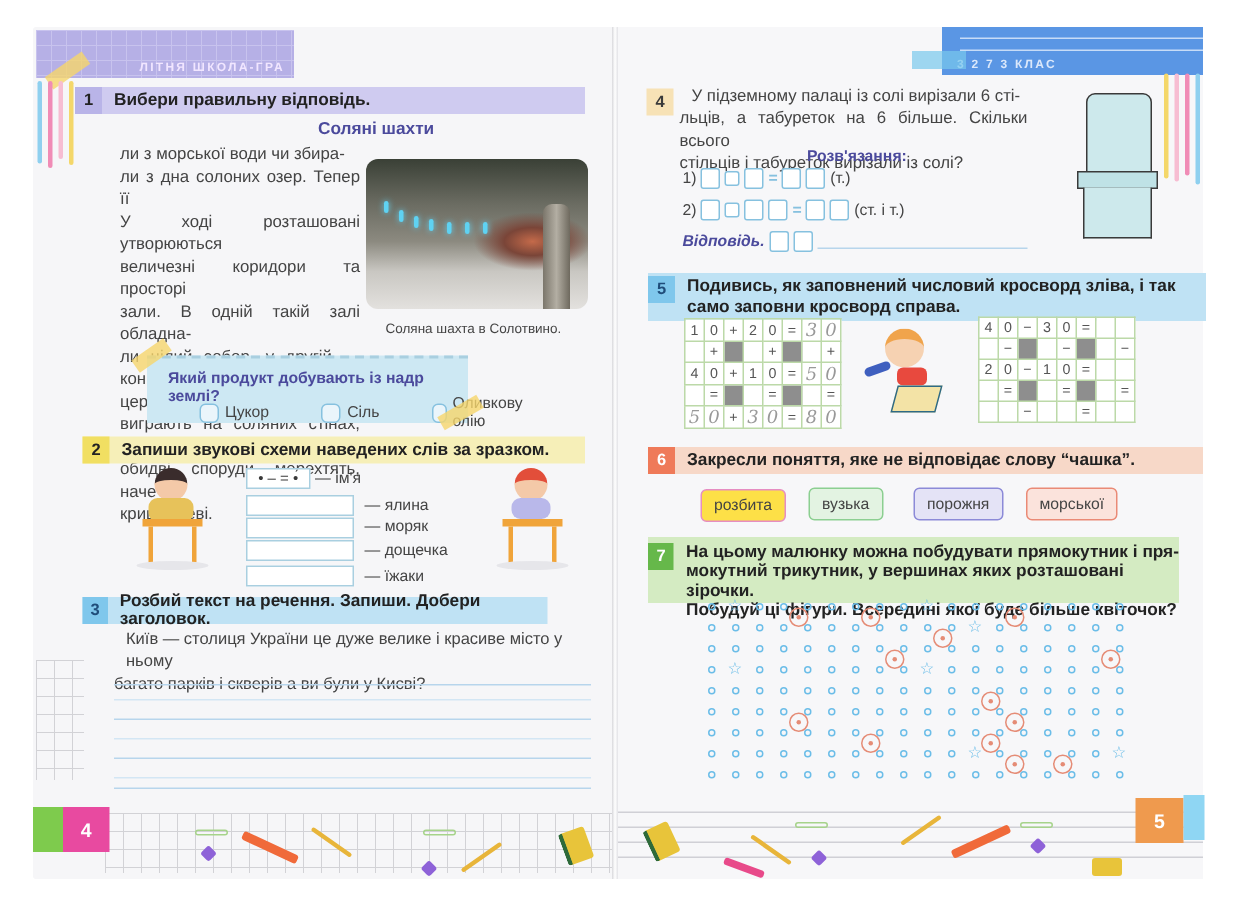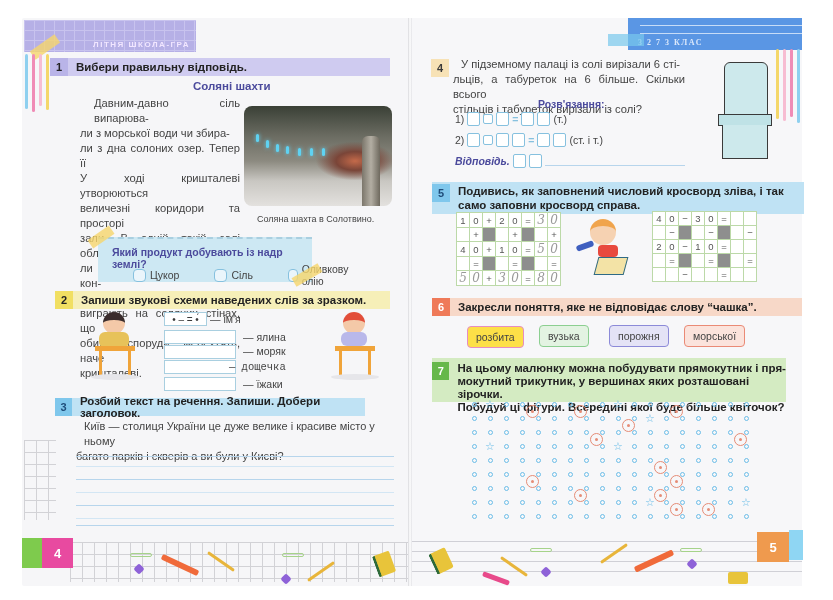--- a/index.html
+++ b/index.html
@@ -8,21 +8,21 @@
   .page.left{left:22px;width:388px;border-radius:2px 0 0 2px;}
   .page.right{left:410px;width:392px;background:#f7f7f9;}
   .spine{position:absolute;left:408px;top:18px;width:4px;height:568px;background:linear-gradient(90deg,#d8d8dc,#ffffff,#e2e2e6);}
 
   
   .hdr-left{position:absolute;left:24px;top:20px;width:172px;height:32px;background:#b6b0e6;
     background-image:linear-gradient(#c8c3ee 1px,transparent 1px),linear-gradient(90deg,#c8c3ee 1px,transparent 1px);background-size:10px 10px;}
   .hdr-left .label{position:absolute;right:6px;bottom:3px;font-size:8px;color:#f1e6ff;letter-spacing:1.5px;font-weight:bold;}
   .hdr-right{position:absolute;left:628px;top:18px;width:174px;height:32px;background:#5a96e4;}
   .hdr-right .line{position:absolute;left:12px;right:0;height:1px;background:#c7dcf7;}
-  .hdr-right .label{position:absolute;left:10px;bottom:3px;font-size:8px;color:#dbe8fb;letter-spacing:1.5px;font-weight:bold;font-family:Liberation Serif, serif;}
+  .hdr-right .label{position:absolute;left:10px;bottom:3px;font-size:8px;color:#dbe8fb;letter-spacing:1.5px;font-weight:bold;}
 
   .stripes{position:absolute;display:flex;gap:4px;}
   .stripes span{width:3px;border-radius:2px;}
 
   
   .task-bar{position:absolute;height:18px;display:flex;align-items:center;font-weight:bold;font-size:11.5px;color:#222;}
   .task-num{width:18px;height:18px;display:flex;align-items:center;justify-content:center;font-weight:bold;font-size:11px;margin-right:8px;}
 
   .body-text{position:absolute;font-size:11.2px;line-height:15px;color:#444;}
   .sub-title{position:absolute;font-weight:bold;font-size:11.5px;color:#4b4a9c;}
@@ -84,26 +84,25 @@
   <span style="height:55px;background:#8fd0ef;"></span>
   <span style="height:58px;background:#f08cb6;"></span>
   <span style="height:52px;background:#f7bdd2;"></span>
   <span style="height:56px;background:#f4d76a;"></span>
 </div>
 
 <div class="task-bar" style="left:50px;top:58px;width:340px;background:#cfcbf0;">
   <span class="task-num" style="background:#b9b4e8;">1</span>
   <span>Вибери правильну відповідь.</span>
 </div>
-<div class="sub-title" style="left:193px;top:80px;">Соляні шахти</div>
+<div class="sub-title" style="left:212px;top:80px;">Соляні шахти</div>
 <div class="body-text" style="left:80px;top:96px;width:160px;text-align:justify;">
-  <div style="padding-left:14px;">Давним-давно сіль випарюва-</div>
   <div>ли з морської води чи збира-</div>
   <div>ли з дна солоних озер. Тепер її</div>
-  <div>У ході кришталеві утворюються</div>
+  <div>У ході розташовані утворюються</div>
   <div>величезні коридори та просторі</div>
   <div>зали. В одній такій залі обладна-</div>
   <div>ли цілий собор, у другій — кон-</div>
   <div>цертний зал. Вогні так красиво</div>
   <div>виграють на соляних стінах, що</div>
   <div>обидві споруди мерехтять, наче</div>
   <div>кришталеві.</div>
 </div>
 <div class="photo">
   <div class="lamp" style="left:12px;top:28px;"></div>
@@ -159,21 +158,21 @@
   <div class="desk" style="left:33px;top:39px;width:3px;height:24px;"></div>
   <div style="position:absolute;left:-4px;top:62px;width:48px;height:6px;border-radius:50%;background:#e6e6ea;"></div>
 </div>
 <div class="scheme-box" style="left:164px;top:312px;width:43px;display:flex;align-items:center;justify-content:center;font-size:10px;">• – = •́</div>
 <div class="scheme-lbl" style="left:210px;top:313px;">— ім'я</div>
 <div class="scheme-box" style="left:164px;top:330px;"></div>
 <div class="scheme-lbl" style="left:243px;top:331px;">— ялина</div>
 <div class="scheme-box" style="left:164px;top:345px;"></div>
 <div class="scheme-lbl" style="left:243px;top:345px;">— моряк</div>
 <div class="scheme-box" style="left:164px;top:360px;"></div>
-<div class="scheme-lbl" style="left:229px;top:361px;font-family:Liberation Mono, monospace;">— дощечка</div>
+<div class="scheme-lbl" style="left:243px;top:361px;">— дощечка</div>
 <div class="scheme-box" style="left:164px;top:377px;"></div>
 <div class="scheme-lbl" style="left:243px;top:378px;">— їжаки</div>
 
 <div class="task-bar" style="left:55px;top:398px;width:310px;background:#bfe2f4;">
   <span class="task-num" style="background:#7fc7ec;color:#1f4d7a;">3</span>
   <span>Розбий текст на речення. Запиши. Добери заголовок.</span>
 </div>
 <div class="body-text" style="left:76px;top:419px;width:330px;font-size:11px;">
   <div style="padding-left:8px;">Київ — столиця України це дуже велике і красиве місто у ньому</div>
   <div>багато парків і скверів а ви були у Києві?</div>

